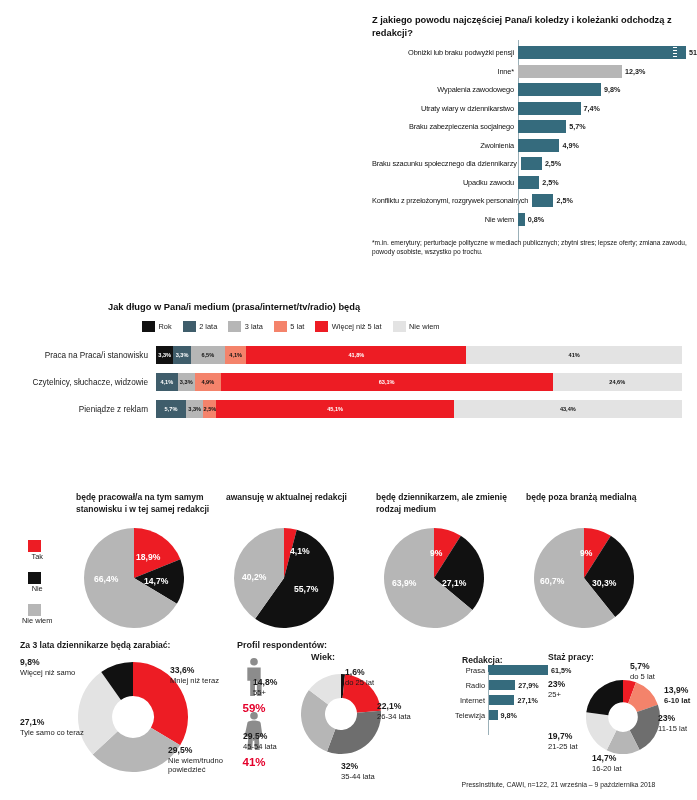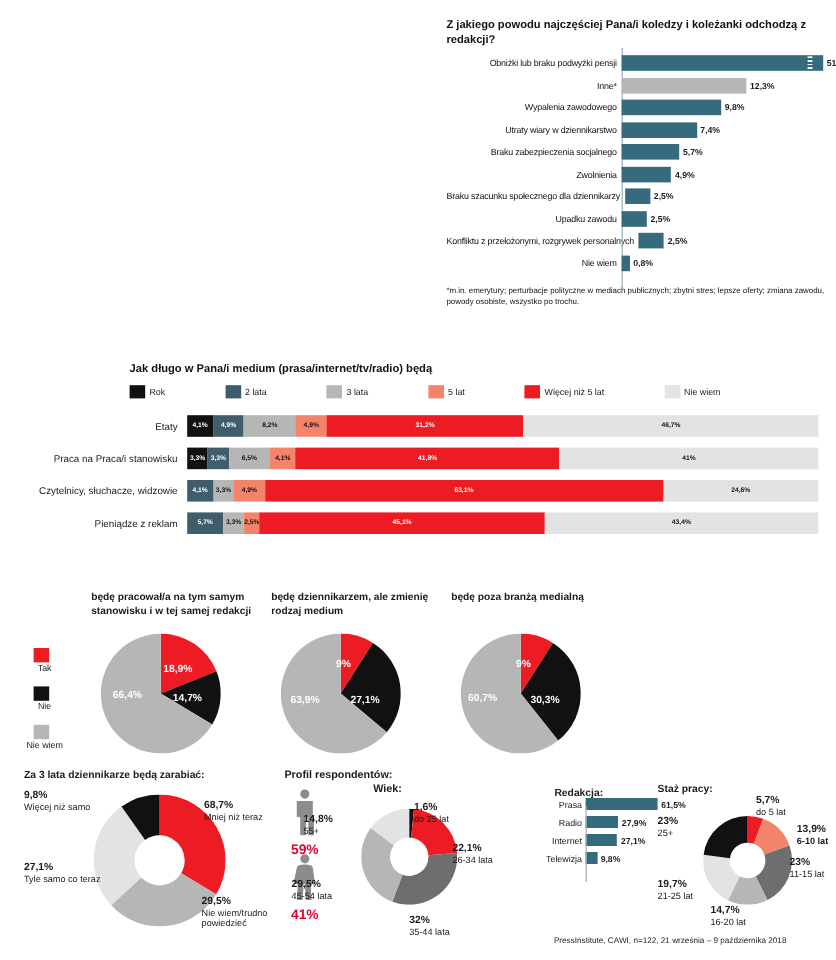--- a/index.html
+++ b/index.html
@@ -32,21 +32,21 @@
   #s1 .axis {
     position:absolute; left:146px; top:26px; width:1px; height:200px; background:#9bb0b8;
   }
   .breakmark { position:absolute; right:9px; top:1px; width:4px; height:11px;
     background: repeating-linear-gradient(180deg,#fff 0 1.5px, #356b7d 1.5px 3px); }
   #s1 .foot { font-size:6.6px; line-height:9.6px; margin-top:12px; color:#111; }
 
   
   #s2 { left: 22px; top: 302px; width: 660px; }
   #s2 .title { font-size:9.3px; font-weight:bold; margin-left:86px; color:#111; }
-  #s2 .legend { display:flex; margin-left:86px; margin-top:9px; align-items:center;gap:39px; }
+  #s2 .legend { display:flex; margin-left:120px; margin-top:9px; align-items:center; }
   #s2 .legend .li { display:flex; align-items:center; margin-right:11px; }
   #s2 .legend .sw { width:13px; height:11px; margin-right:3.5px; }
   #s2 .legend .lt { font-size:7.4px; }
   .srow { display:flex; align-items:center; height:18px; margin-bottom:9px; }
   .srow .lab { flex:0 0 134px; text-align:right; padding-right:8px; font-size:8.2px; white-space:nowrap; }
   .srow .stack { flex:1 1 auto; display:flex; height:18px; }
   .srow .seg { height:18px; display:flex; align-items:center; justify-content:center;
     font-size:5.6px; font-weight:bold; overflow:hidden; }
   #s2 .rows { margin-top:14px; }
 
@@ -199,31 +199,20 @@
         <span class="sw" style="background: rgb(237, 28, 36);"></span>
         <span class="lt">Więcej niż 5 lat</span>
       </div>
       <div class="li">
         <span class="sw" style="background: rgb(227, 227, 227);"></span>
         <span class="lt">Nie wiem</span>
       </div>
     </div>
   <div class="rows" id="duration-rows">
       <div class="srow">
-        <div class="lab">Etaty</div>
-        <div class="stack">
-          <div class="seg" style="flex: 0 0 4.1%; background: rgb(17, 17, 17); color: rgb(255, 255, 255);">4,1%</div>
-          <div class="seg" style="flex: 0 0 4.9%; background: rgb(63, 93, 107); color: rgb(255, 255, 255);">4,9%</div>
-          <div class="seg" style="flex: 0 0 8.2%; background: rgb(182, 182, 182); color: rgb(17, 17, 17);">8,2%</div>
-          <div class="seg" style="flex: 0 0 4.9%; background: rgb(244, 131, 107); color: rgb(17, 17, 17);">4,9%</div>
-          <div class="seg" style="flex: 0 0 31.2%; background: rgb(237, 28, 36); color: rgb(255, 255, 255);">31,2%</div>
-          <div class="seg" style="flex: 0 0 46.7%; background: rgb(227, 227, 227); color: rgb(17, 17, 17);">46,7%</div>
-        </div>
-      </div>
-      <div class="srow">
         <div class="lab">Praca na Praca/i stanowisku</div>
         <div class="stack">
           <div class="seg" style="flex: 0 0 3.3%; background: rgb(17, 17, 17); color: rgb(255, 255, 255);">3,3%</div>
           <div class="seg" style="flex: 0 0 3.3%; background: rgb(63, 93, 107); color: rgb(255, 255, 255);">3,3%</div>
           <div class="seg" style="flex: 0 0 6.5%; background: rgb(182, 182, 182); color: rgb(17, 17, 17);">6,5%</div>
           <div class="seg" style="flex: 0 0 4.1%; background: rgb(244, 131, 107); color: rgb(17, 17, 17);">4,1%</div>
           <div class="seg" style="flex: 0 0 41.8%; background: rgb(237, 28, 36); color: rgb(255, 255, 255);">41,8%</div>
           <div class="seg" style="flex: 0 0 41%; background: rgb(227, 227, 227); color: rgb(17, 17, 17);">41%</div>
         </div>
       </div>
@@ -266,20 +255,28 @@
       </div>
     </div>
   <div class="pies" id="pie-row">
       <div class="piebox">
         <div class="cap">będę pracował/a na tym samym stanowisku i w tej samej redakcji</div>
         <div class="piecircle"><svg width="100" height="100" viewBox="0 0 100 100">
             <path d="M 50 50 L 50 0 A 50 50 0 0 1 96.37225766673306 31.302039713109973 Z" fill="#ed1c24"></path>
             <path d="M 50 50 L 96.37225766673306 31.302039713109973 A 50 50 0 0 1 92.87633280968262 75.72197668907532 Z" fill="#111111"></path>
             <path d="M 50 50 L 92.87633280968262 75.72197668907532 A 50 50 0 1 1 49.99999999999999 0 Z" fill="#b6b6b6"></path>
           </svg><div class="pielbl" style="left: 52px; top: 24px;">18,9%</div><div class="pielbl" style="left: 60px; top: 48px;">14,7%</div><div class="pielbl" style="left: 10px; top: 46px; color: rgb(255, 255, 255);">66,4%</div></div>
+      </div>
+      <div class="piebox">
+        <div class="cap">awansuję w aktualnej redakcji</div>
+        <div class="piecircle"><svg width="100" height="100" viewBox="0 0 100 100">
+            <path d="M 50 50 L 50 0 A 50 50 0 0 1 62.7385362841691 1.6499256118782455 Z" fill="#ed1c24"></path>
+            <path d="M 50 50 L 62.7385362841691 1.6499256118782455 A 50 50 0 1 1 21.12136482888661 90.81696253585919 Z" fill="#111111"></path>
+            <path d="M 50 50 L 21.12136482888661 90.81696253585919 A 50 50 0 0 1 49.99999999999999 0 Z" fill="#b6b6b6"></path>
+          </svg><div class="pielbl" style="left: 56px; top: 18px;">4,1%</div><div class="pielbl" style="left: 60px; top: 56px;">55,7%</div><div class="pielbl" style="left: 8px; top: 44px; color: rgb(255, 255, 255);">40,2%</div></div>
       </div>
       <div class="piebox">
         <div class="cap">będę dziennikarzem, ale zmienię rodzaj medium</div>
         <div class="piecircle"><svg width="100" height="100" viewBox="0 0 100 100">
             <path d="M 50 50 L 50 0 A 50 50 0 0 1 76.79133974894982 7.783603724899244 Z" fill="#ed1c24"></path>
             <path d="M 50 50 L 76.79133974894982 7.783603724899244 A 50 50 0 0 1 88.32465034046749 82.11263265882923 Z" fill="#111111"></path>
             <path d="M 50 50 L 88.32465034046749 82.11263265882923 A 50 50 0 1 1 49.99999999999999 0 Z" fill="#b6b6b6"></path>
           </svg><div class="pielbl" style="left: 46px; top: 20px;">9%</div><div class="pielbl" style="left: 58px; top: 50px;">27,1%</div><div class="pielbl" style="left: 8px; top: 50px; color: rgb(255, 255, 255);">63,9%</div></div>
       </div>
       <div class="piebox">
@@ -296,21 +293,21 @@
 <div class="sec" id="s4">
   <div class="title">Za 3 lata dziennikarze będą zarabiać:</div>
   <div id="earnings-holder">
       <div style="position: relative; width: 232px; height: 140px;">
         <div class="donut" style="position: absolute; left: 58px; top: 12px;"><svg width="110" height="110" viewBox="0 0 110 110">
             <path d="M 55 0 A 55 55 0 0 1 102.16396609065087 83.29417435798285 L 72.92230711444734 65.75178625603348 A 20.9 20.9 0 0 0 55 34.1 Z" fill="#ed1c24"></path>
             <path d="M 102.16396609065087 83.29417435798285 A 55 55 0 0 1 14.670955957759212 92.39743582973307 L 39.6749632639485 69.21102561529857 A 20.9 20.9 0 0 0 72.92230711444734 65.75178625603348 Z" fill="#b6b6b6"></path>
             <path d="M 14.670955957759212 92.39743582973307 A 55 55 0 0 1 23.233501311775317 10.101341210554857 L 42.92873049847462 37.93850966001085 A 20.9 20.9 0 0 0 39.6749632639485 69.21102561529857 Z" fill="#e3e3e3"></path>
             <path d="M 23.233501311775317 10.101341210554857 A 55 55 0 0 1 54.99999999999999 0 L 54.99999999999999 34.1 A 20.9 20.9 0 0 0 42.92873049847462 37.93850966001085 Z" fill="#111111"></path>
           </svg></div>
-        <div class="cal" style="left: 150px; top: 16px; width: 82px; text-align: left;"><b>68,7%</b><div>Mniej niż teraz</div></div>
+        <div class="cal" style="left: 150px; top: 16px; width: 82px; text-align: left;"><b>33,6%</b><div>Mniej niż teraz</div></div>
         <div class="cal" style="left: 148px; top: 96px; width: 82px; text-align: left;"><b>29,5%</b><div>Nie wiem/trudno powiedzieć</div></div>
         <div class="cal" style="left: 0px; top: 68px; width: 82px; text-align: left;"><b>27,1%</b><div>Tyle samo co teraz</div></div>
         <div class="cal" style="left: 0px; top: 8px; width: 82px; text-align: left;"><b>9,8%</b><div>Więcej niż samo</div></div>
       </div>
     </div>
 </div>
 
 <div class="sec" id="s5">
   <div class="title">Profil respondentów:</div>
   <div id="respondents-holder">

